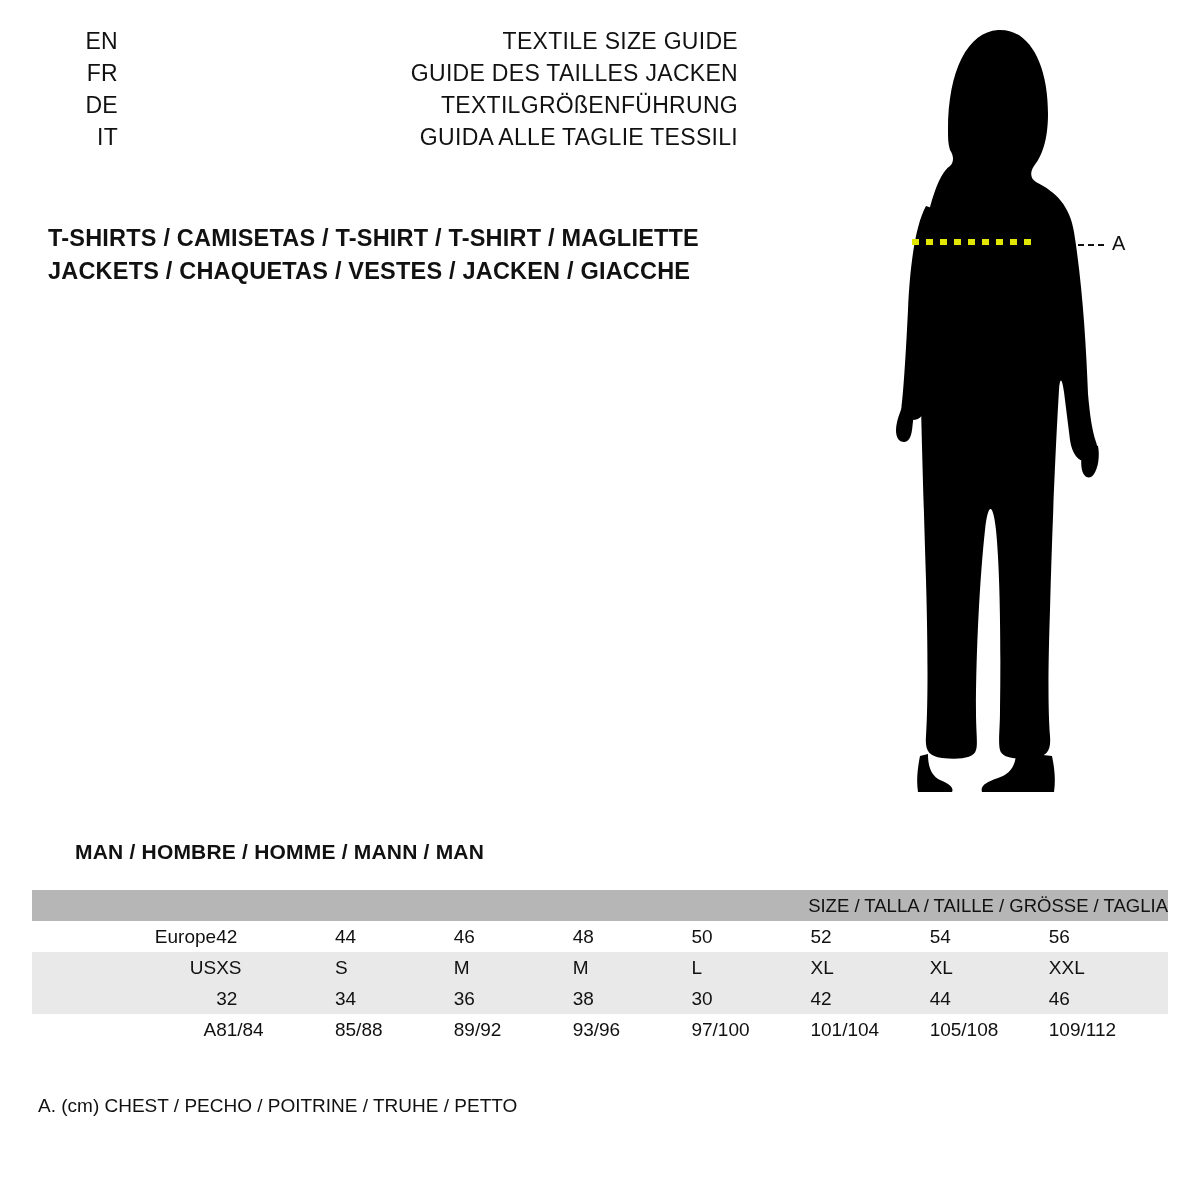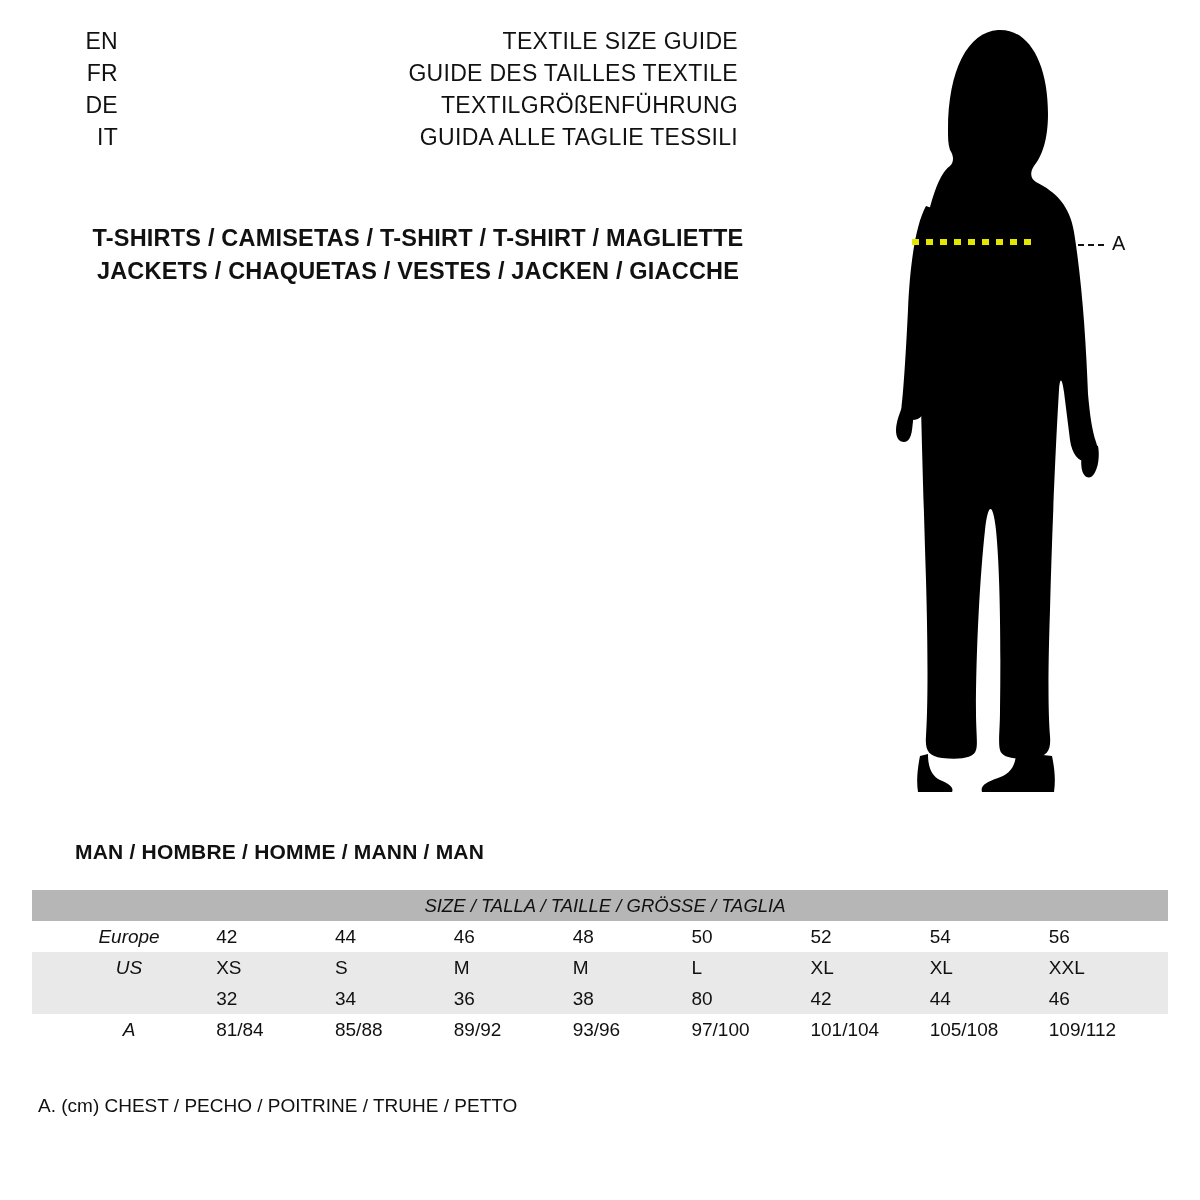--- a/index.html
+++ b/index.html
@@ -39,24 +39,23 @@
     width: 80px;
     flex: 0 0 80px;
   }
   .lang-text {
     flex: 1 1 auto;
   }
 
   
   .category-block {
     position: absolute;
-    left: 38px;
+    left: 48px;
     top: 222px;
     width: 760px;
-    text-align: center;
   }
   .category-line {
     font-size: 23.5px;
     font-weight: bold;
     letter-spacing: 0.2px;
     line-height: 33px;
     color: #111111;
     white-space: nowrap;
   }
 
@@ -120,22 +119,21 @@
   }
   .row-shade td {
     background: #e9e9e9;
   }
   .row-plain td {
     background: #ffffff;
   }
   .cell-label {
     width: 176px;
     padding-left: 10px !important;
-    text-align: center;
-    font-style: italic;
+    text-align: right;
   }
   .cell-val {
     width: 120px;
     text-align: left;
   }
 
   .footnote {
     position: absolute;
     left: 38px;
     top: 1095px;
@@ -148,21 +146,21 @@
 
 <div class="page">
 
   <div class="lang-block">
     <div class="lang-row">
       <span class="lang-code">EN</span>
       <span class="lang-text">TEXTILE SIZE GUIDE</span>
     </div>
     <div class="lang-row">
       <span class="lang-code">FR</span>
-      <span class="lang-text">GUIDE DES TAILLES TEXTILE</span>
+      <span class="lang-text">GUIDE DES TAILLES JACKEN</span>
     </div>
     <div class="lang-row">
       <span class="lang-code">DE</span>
       <span class="lang-text">TEXTILGRÖßENFÜHRUNG</span>
     </div>
     <div class="lang-row">
       <span class="lang-code">IT</span>
       <span class="lang-text">GUIDA ALLE TAGLIE TESSILI</span>
     </div>
   </div>
@@ -267,21 +265,21 @@
         <td class="cell-val">XL</td>
         <td class="cell-val">XL</td>
         <td class="cell-val">XXL</td>
       </tr>
       <tr class="row-shade">
         <td class="cell-label"></td>
         <td class="cell-val">32</td>
         <td class="cell-val">34</td>
         <td class="cell-val">36</td>
         <td class="cell-val">38</td>
-        <td class="cell-val">80</td>
+        <td class="cell-val">30</td>
         <td class="cell-val">42</td>
         <td class="cell-val">44</td>
         <td class="cell-val">46</td>
       </tr>
       <tr class="row-plain">
         <td class="cell-label">A</td>
         <td class="cell-val">81/84</td>
         <td class="cell-val">85/88</td>
         <td class="cell-val">89/92</td>
         <td class="cell-val">93/96</td>

